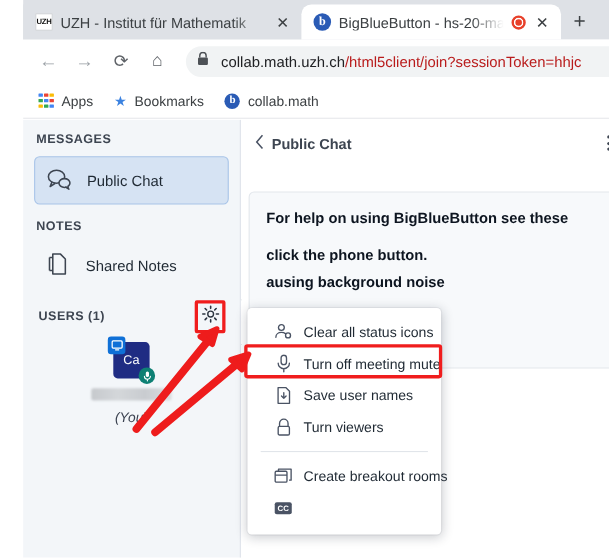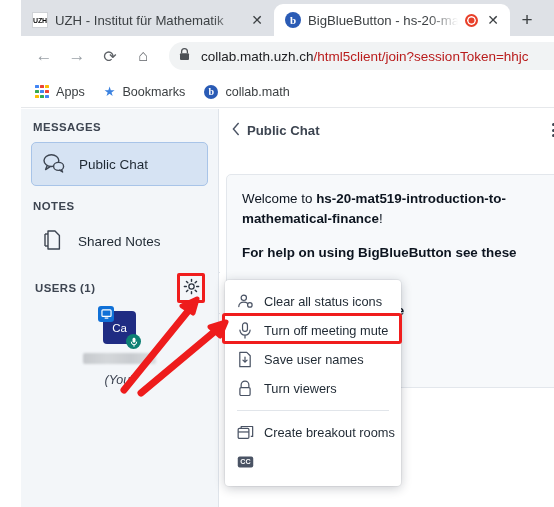--- a/index.html
+++ b/index.html
@@ -183,25 +183,25 @@
 
   
   .dropdown {
     position: absolute; left: 204px; top: 171px; width: 176px;
     background: #ffffff; border-radius: 4px;
     box-shadow: 0 2px 11px rgba(16,24,40,.24), 0 0 0 1px rgba(16,24,40,.05);
     padding: 7px 0 10px 0; z-index: 40;
   }
   .menu-item {
     display: flex; align-items: center; gap: 10px;
-    height: 29px; padding: 0 12px; font-size: 12.8px; color: #1f2933;
+    height: 29px; padding: 0 24px; font-size: 12.8px; color: #1f2933;
     position: relative; white-space: nowrap;
   }
   .menu-ic { flex: 0 0 17px; width: 17px; height: 17px; display: flex;
-             align-items: center; color: #701a75; }
+             align-items: center; justify-content: center; color: #701a75; }
   .menu-sep { height: 1px; background: #e1e5ea; margin: 7px 12px; }
   .item-hl {
     position: absolute; left: -3px; top: -3px; width: 180px; height: 31px;
     border: 3px solid #f01d1d; border-radius: 3px; pointer-events: none;
   }
 
   .arrows { position: absolute; left: 0; top: 0; width: 554px; height: 507px;
             pointer-events: none; z-index: 60; }
 </style>
 </head>
@@ -351,21 +351,20 @@
         </span>
         <span class="chat-title">Public Chat</span>
         <span class="kebab">
             <i></i>
             <i></i>
             <i></i>
           </span>
       </div>
 
       <div class="chat-box">
-        <p><span>Welcome to </span><b>hs-20-mat519-introduction-to-mathematical-finance</b><span>!</span></p>
         <p><b>For help on using BigBlueButton see these</b></p>
         <p style="margin-bottom:4px"><b>click the phone button.</b></p>
         <p style="margin-bottom:30px"><b>ausing background noise</b></p>
         <p><a class="chat-link">gBlueButton</a><b>.</b></p>
       </div>
     </div>
 
     <div class="dropdown">
 
       <div class="menu-item">

